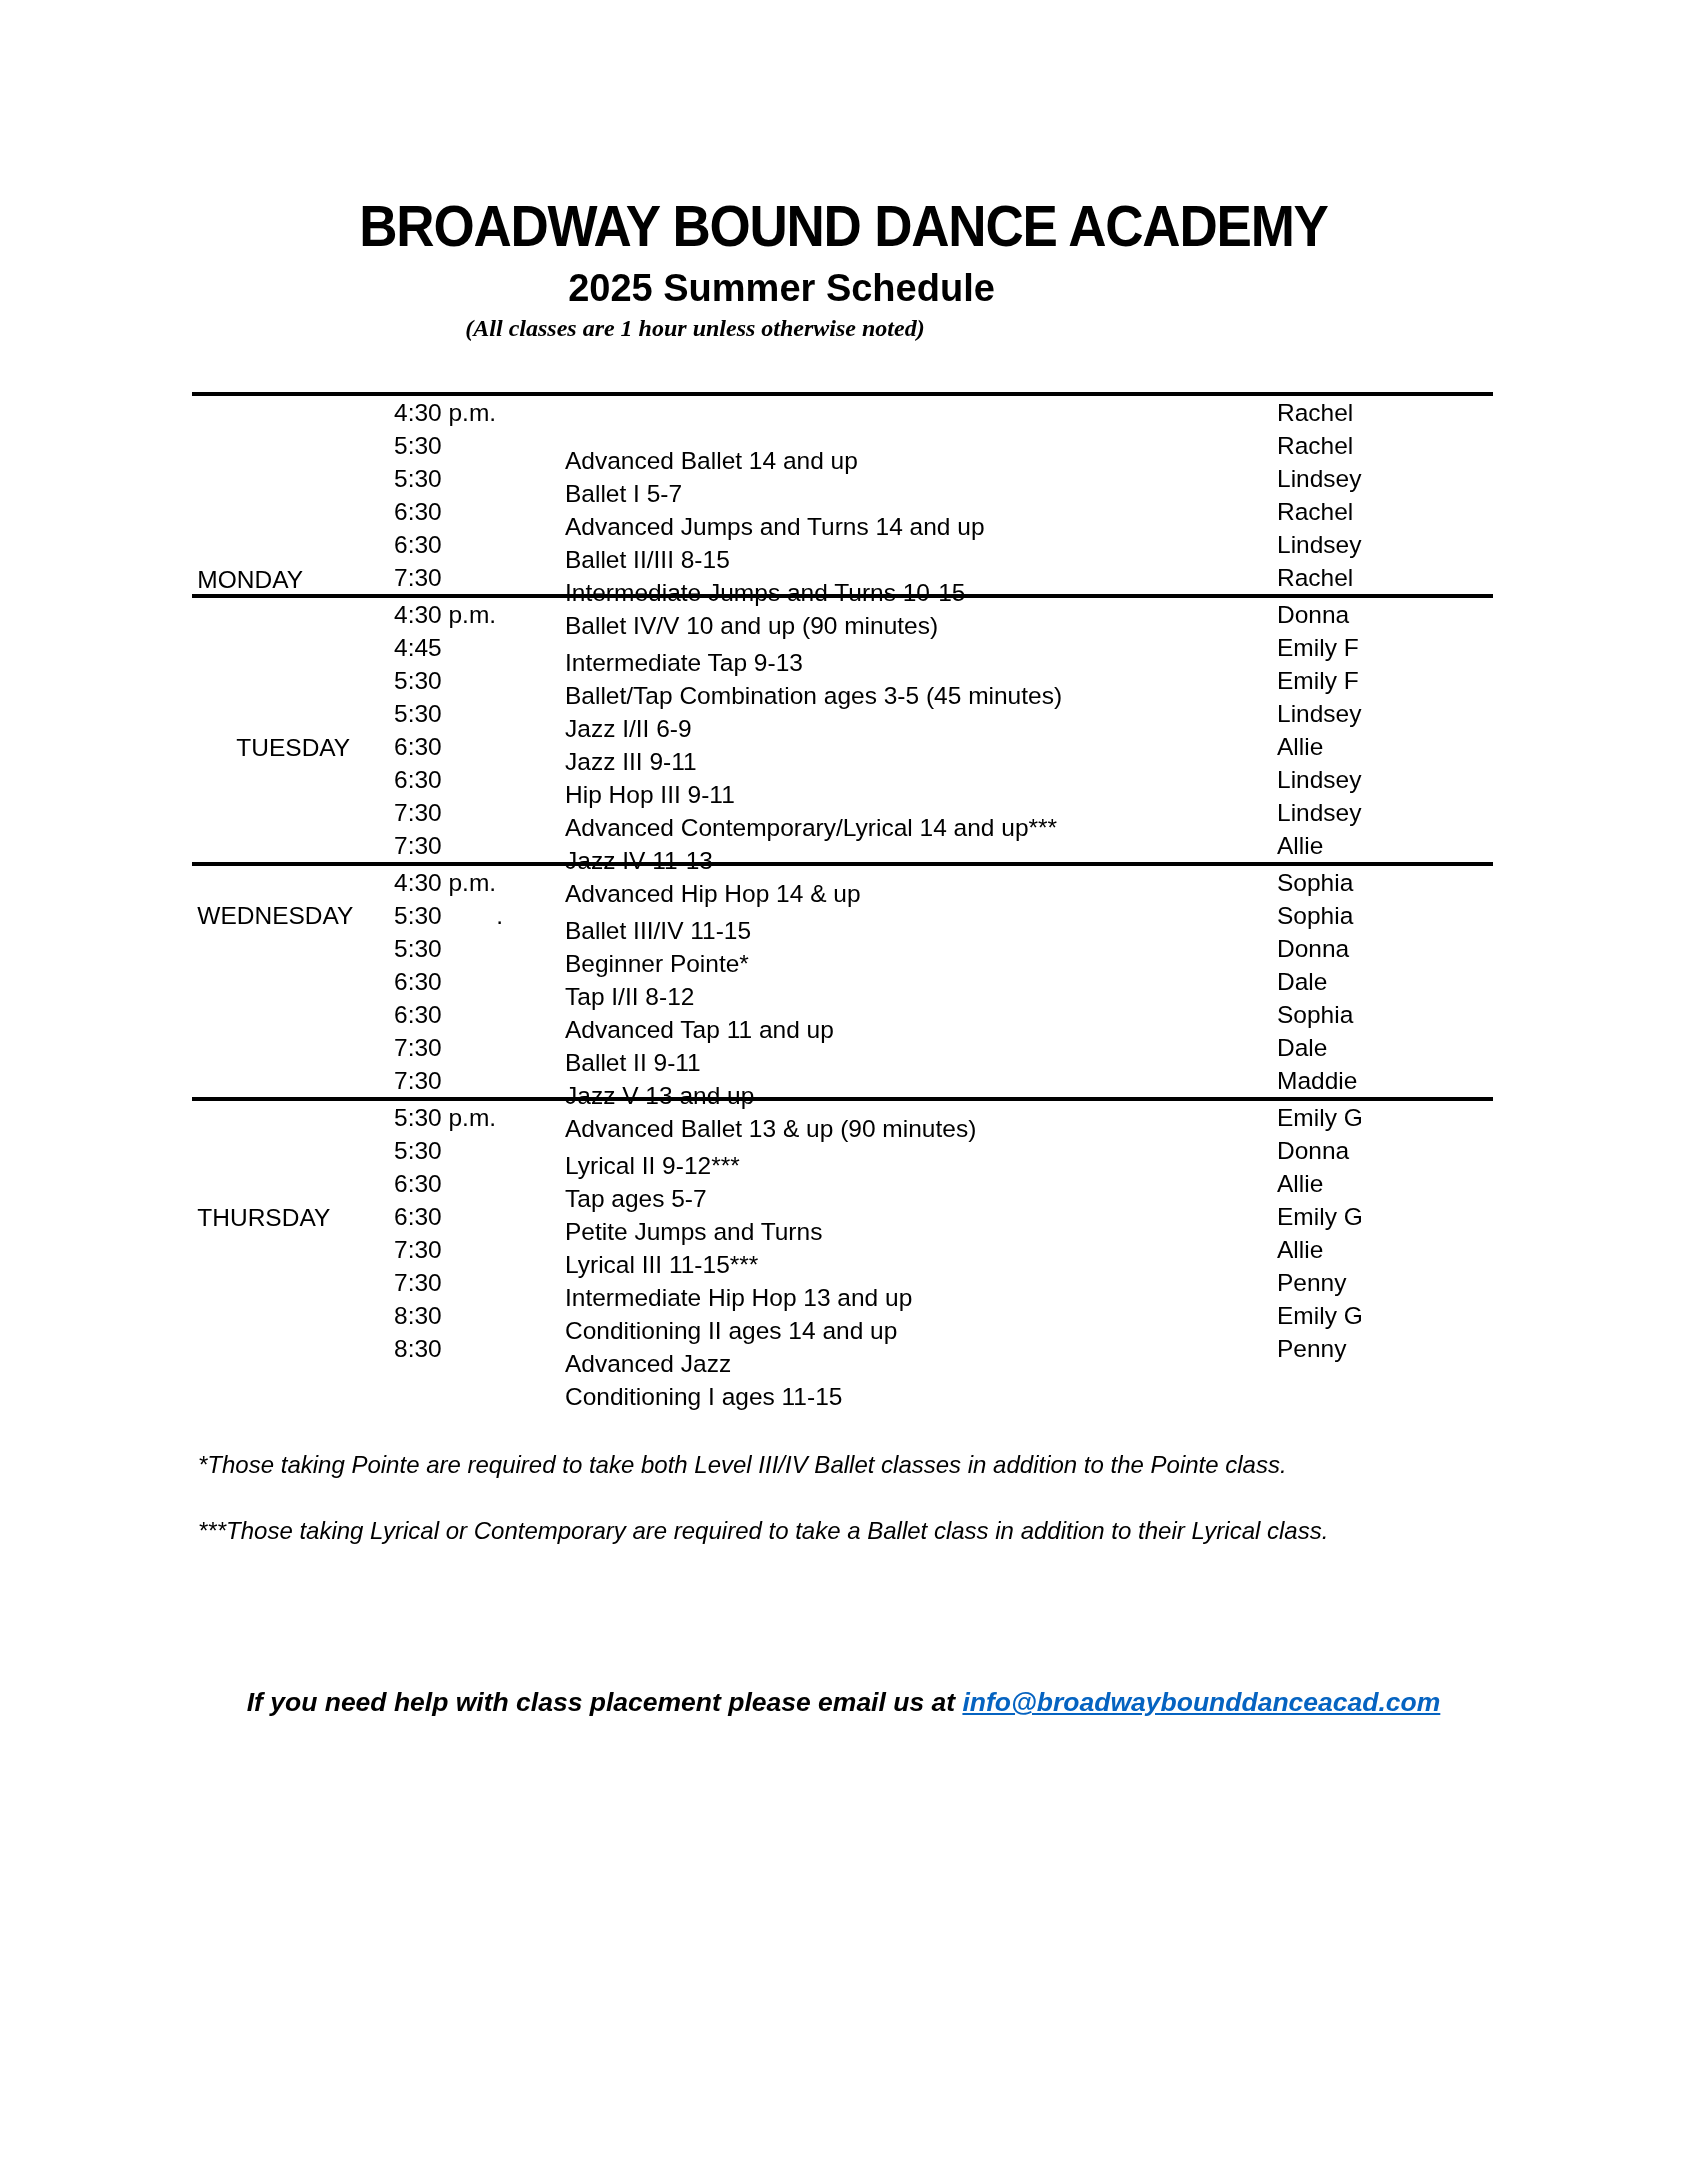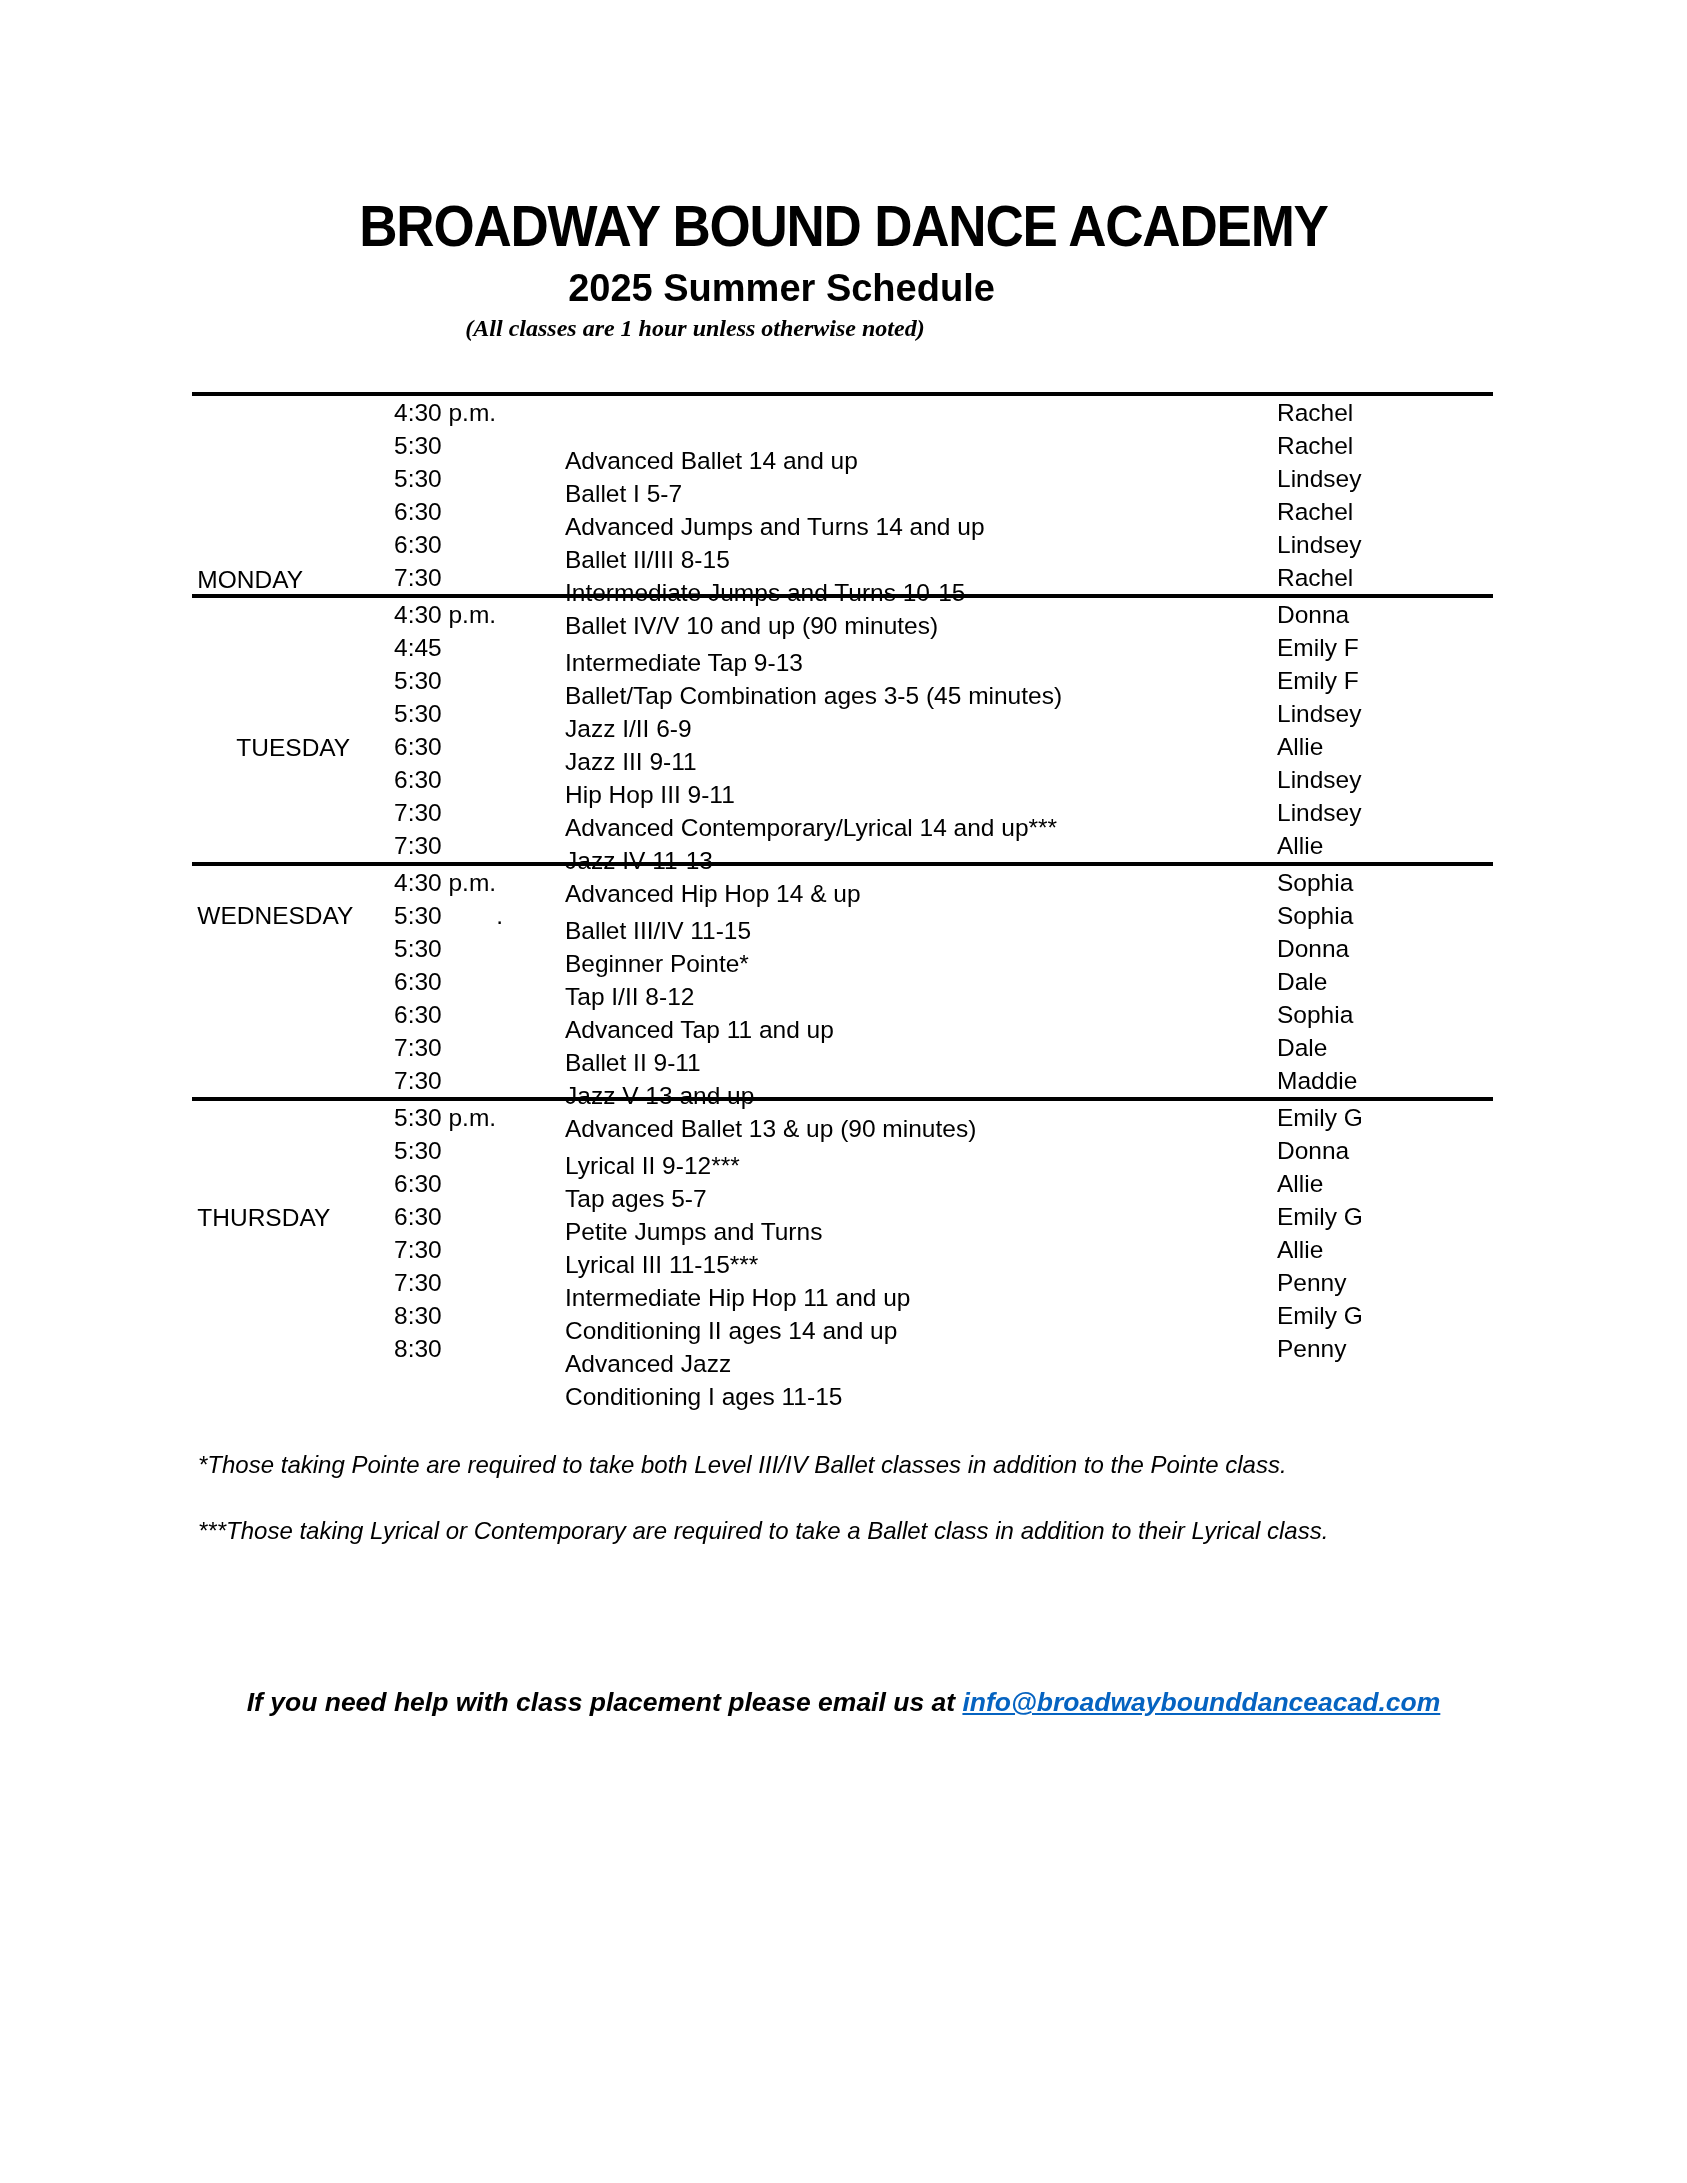--- a/index.html
+++ b/index.html
@@ -175,21 +175,21 @@
         <span class="cell c-class">Petite Jumps and Turns</span>
         <span class="cell c-inst">Allie</span>
       </div>
       <div class="row">
         <span class="cell c-time">6:30</span>
         <span class="cell c-class">Lyrical III 11-15***</span>
         <span class="cell c-inst">Emily G</span>
       </div>
       <div class="row">
         <span class="cell c-time">7:30</span>
-        <span class="cell c-class">Intermediate Hip Hop 11 and up</span>
+        <span class="cell c-class">Intermediate Hip Hop 13 and up</span>
         <span class="cell c-inst">Allie</span>
       </div>
       <div class="row">
         <span class="cell c-time">7:30</span>
         <span class="cell c-class">Conditioning II ages 14 and up</span>
         <span class="cell c-inst">Penny</span>
       </div>
       <div class="row">
         <span class="cell c-time">8:30</span>
         <span class="cell c-class">Advanced Jazz</span>

